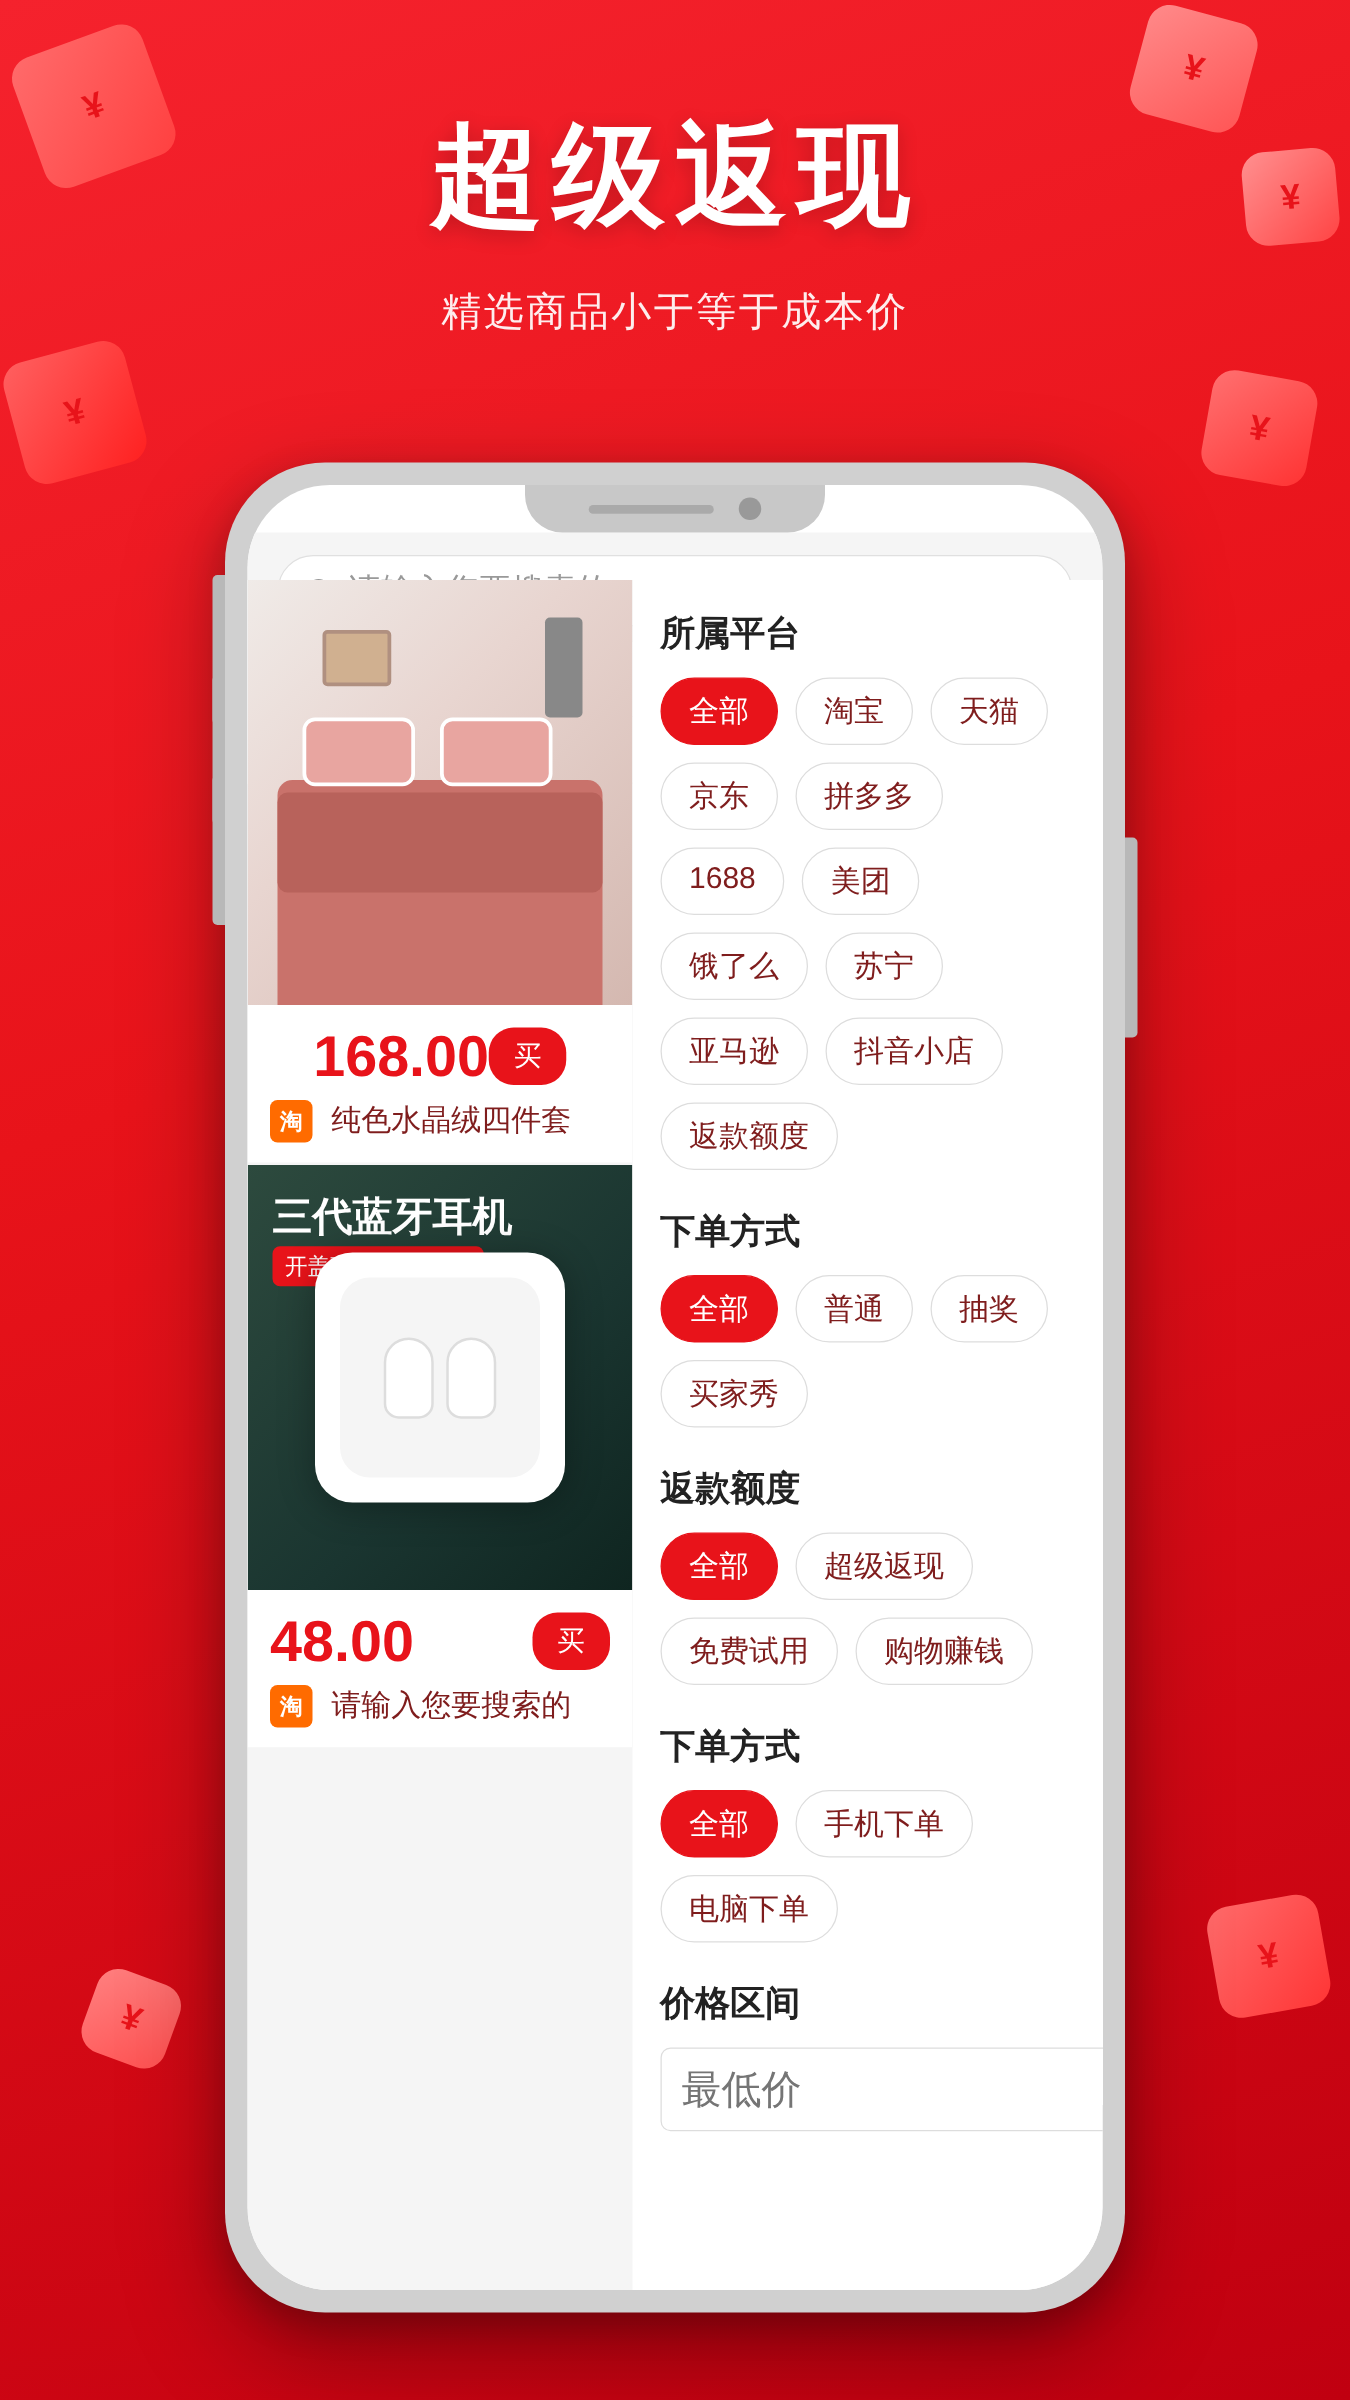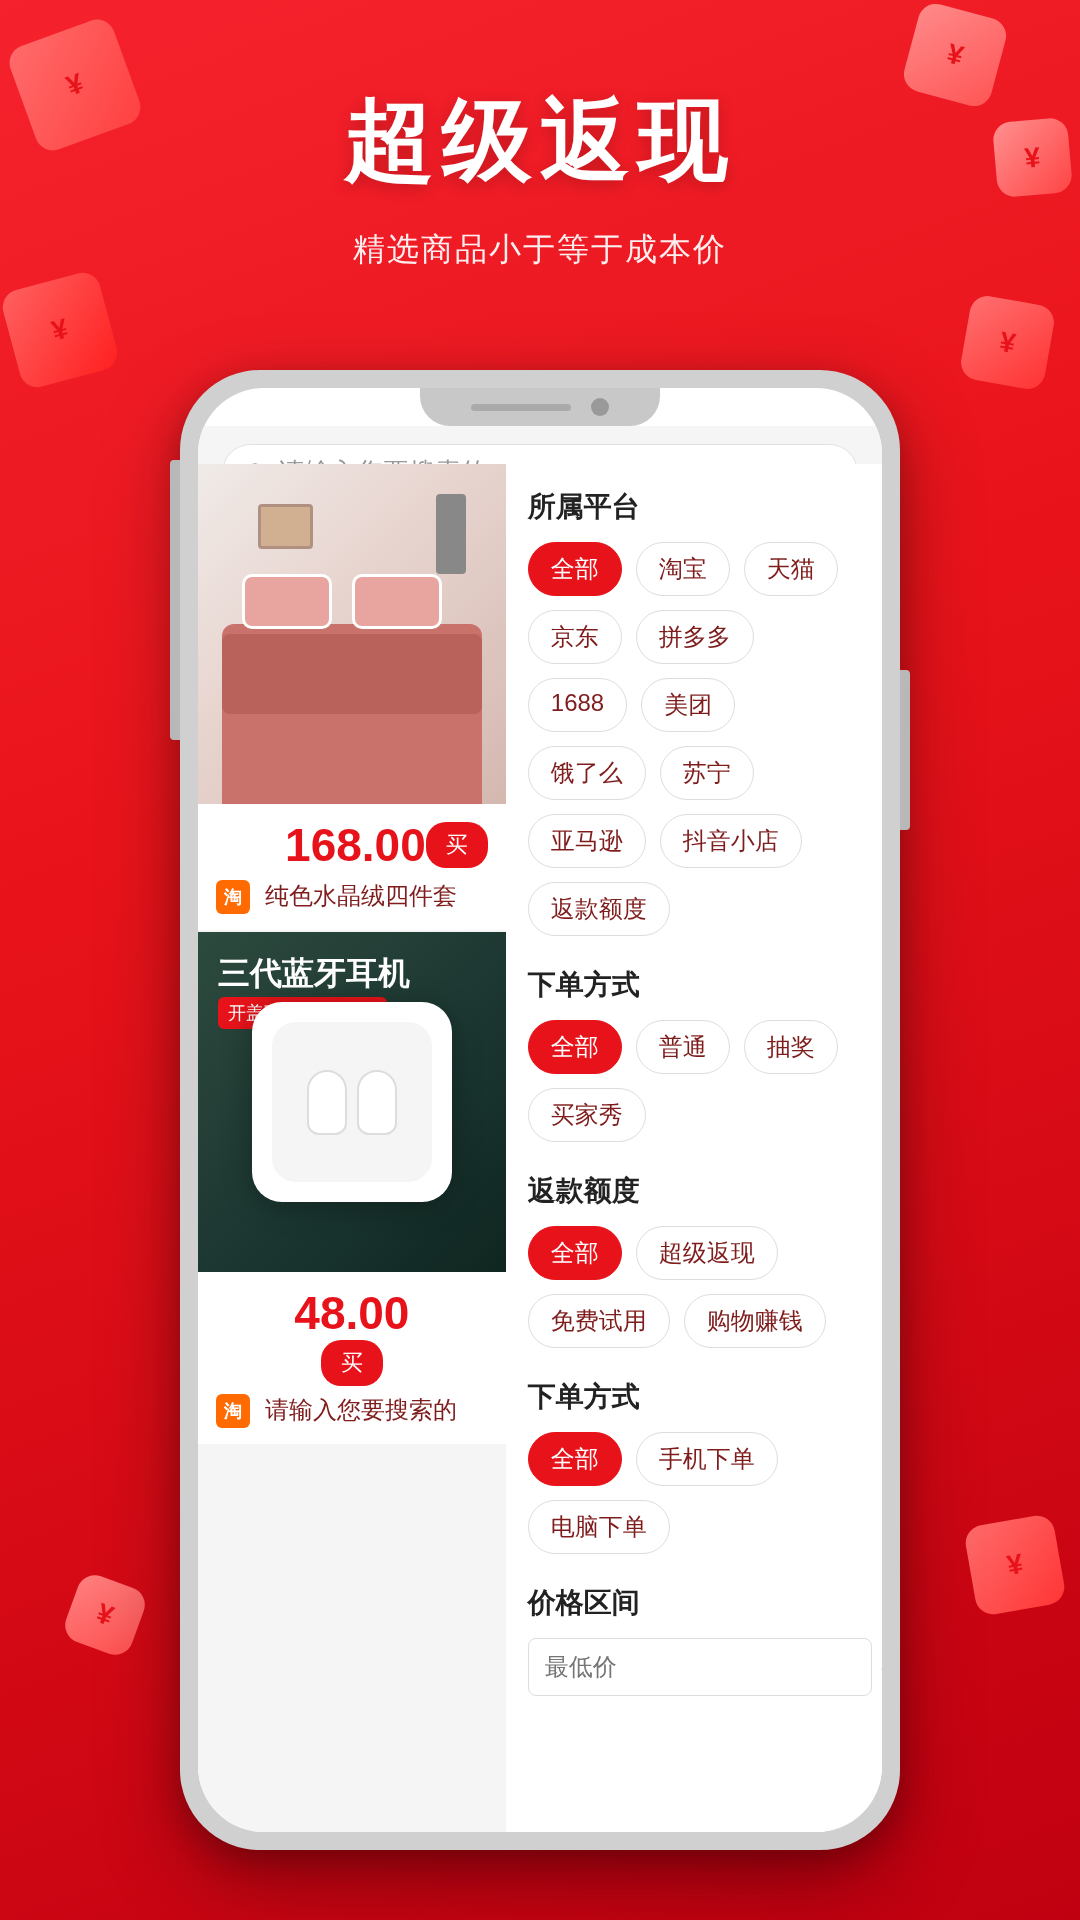--- a/index.html
+++ b/index.html
@@ -418,21 +418,21 @@
       display: flex;
       align-items: center;
       gap: 10px;
       margin-top: 10px;
     }
     .price-input {
       flex: 1;
       border: 1.5px solid #ddd;
       border-radius: 8px;
       padding: 14px 16px;
-      font-size: 24px;
+      font-size: 32px;
       color: #bbb;
     }
     .price-dash {
       font-size: 24px;
       color: #999;
     }
 
     
     .bed-illustration {
       position: absolute;
@@ -611,21 +611,21 @@
                 <div class="plant"></div>
                 <div class="bed-illustration">
                   <div class="bed-body">
                     <div class="bed-pillow"></div>
                     <div class="bed-pillow2"></div>
                     <div class="bed-blanket"></div>
                   </div>
                 </div>
               </div>
               <div class="product-info">
-                <div style="display:flex; justify-content:flex-end; align-items:center;">
+                <div style="display:flex; justify-content:center; align-items:center;">
                   <span class="product-price">168.00</span>
                   <span class="product-buy-btn">买</span>
                 </div>
                 <div class="product-tags">
                   <span class="tag-platform" style="background:#ff6b00;">淘</span>
                   <span class="product-title">纯色水晶绒四件套</span>
                 </div>
               </div>
             </div>
 
@@ -636,21 +636,21 @@
                 <div class="earphone-case">
                   <div class="earphone-inner">
                     <div class="earphone-pods">
                       <div class="pod"></div>
                       <div class="pod"></div>
                     </div>
                   </div>
                 </div>
               </div>
               <div class="product-info">
-                <div style="display:flex; justify-content:space-between; align-items:center;flex-direction:column;">
+                <div style="display:flex; justify-content:space-between; align-items:center;">
                   <span class="product-price">48.00</span>
                   <span class="product-buy-btn">买</span>
                 </div>
                 <div class="product-tags">
                   <span class="tag-platform" style="background:#ff6b00;">淘</span>
                   <span class="product-title">请输入您要搜索的</span>
                 </div>
               </div>
             </div>
 

